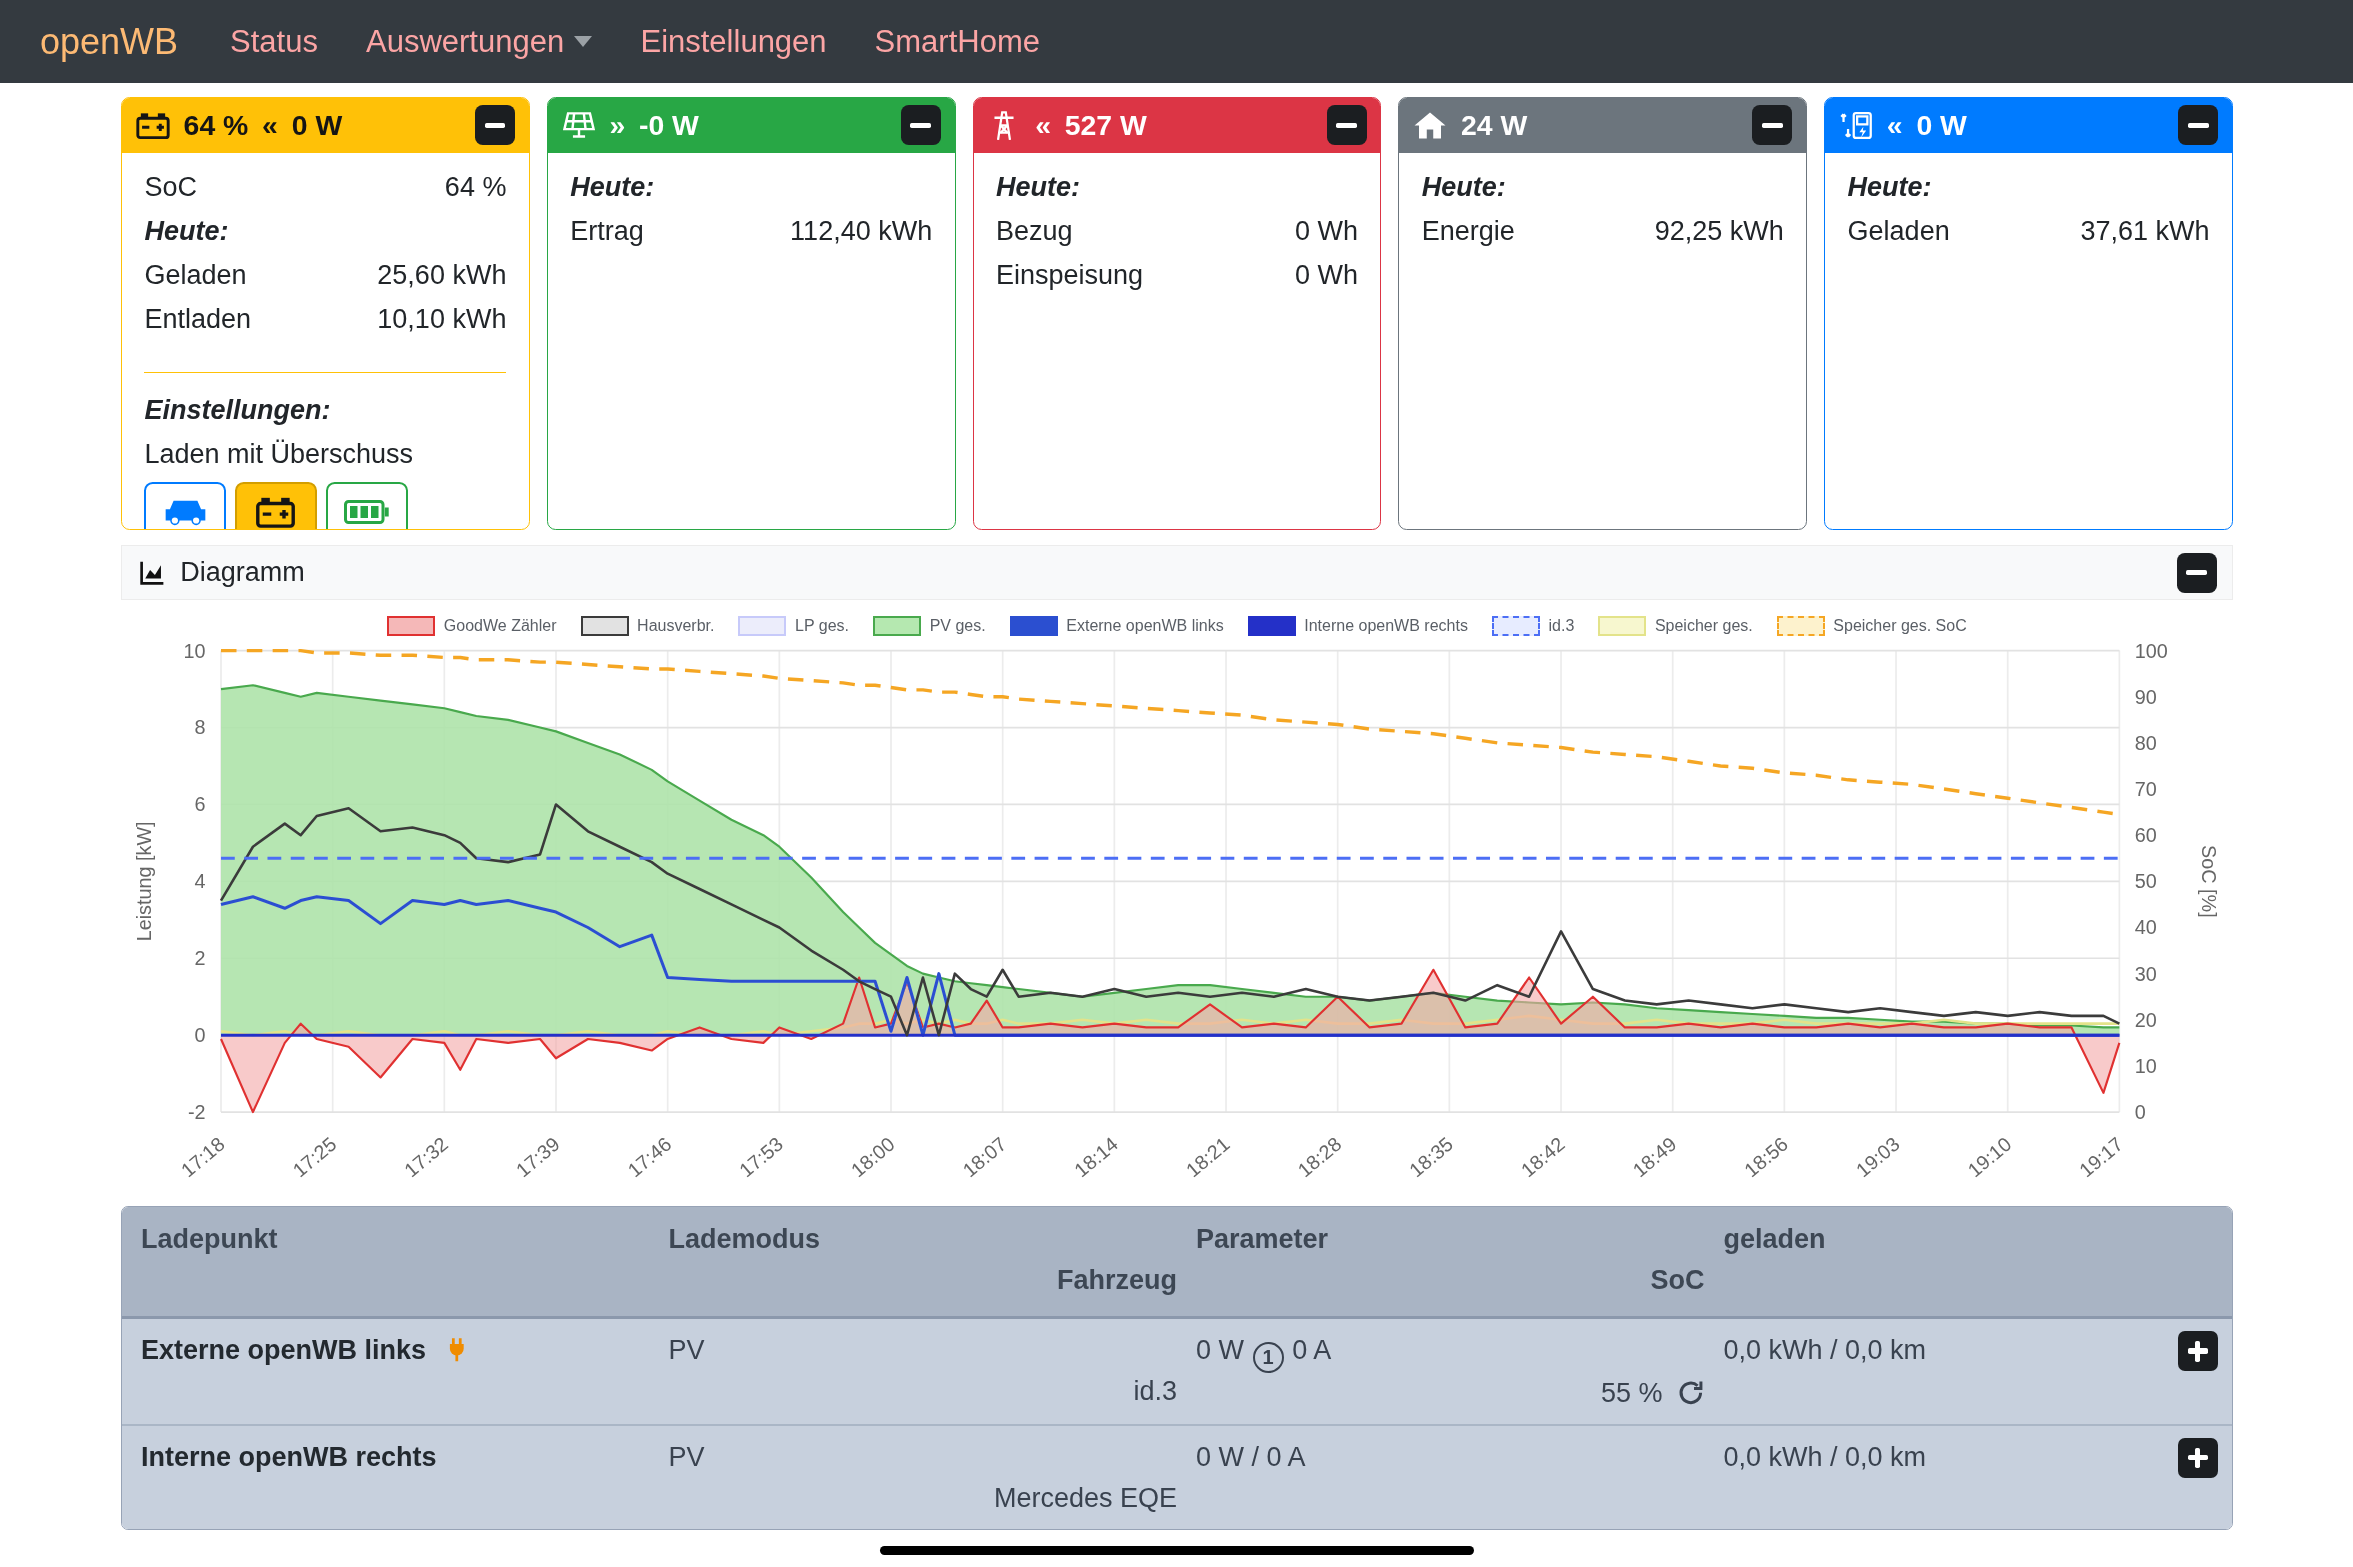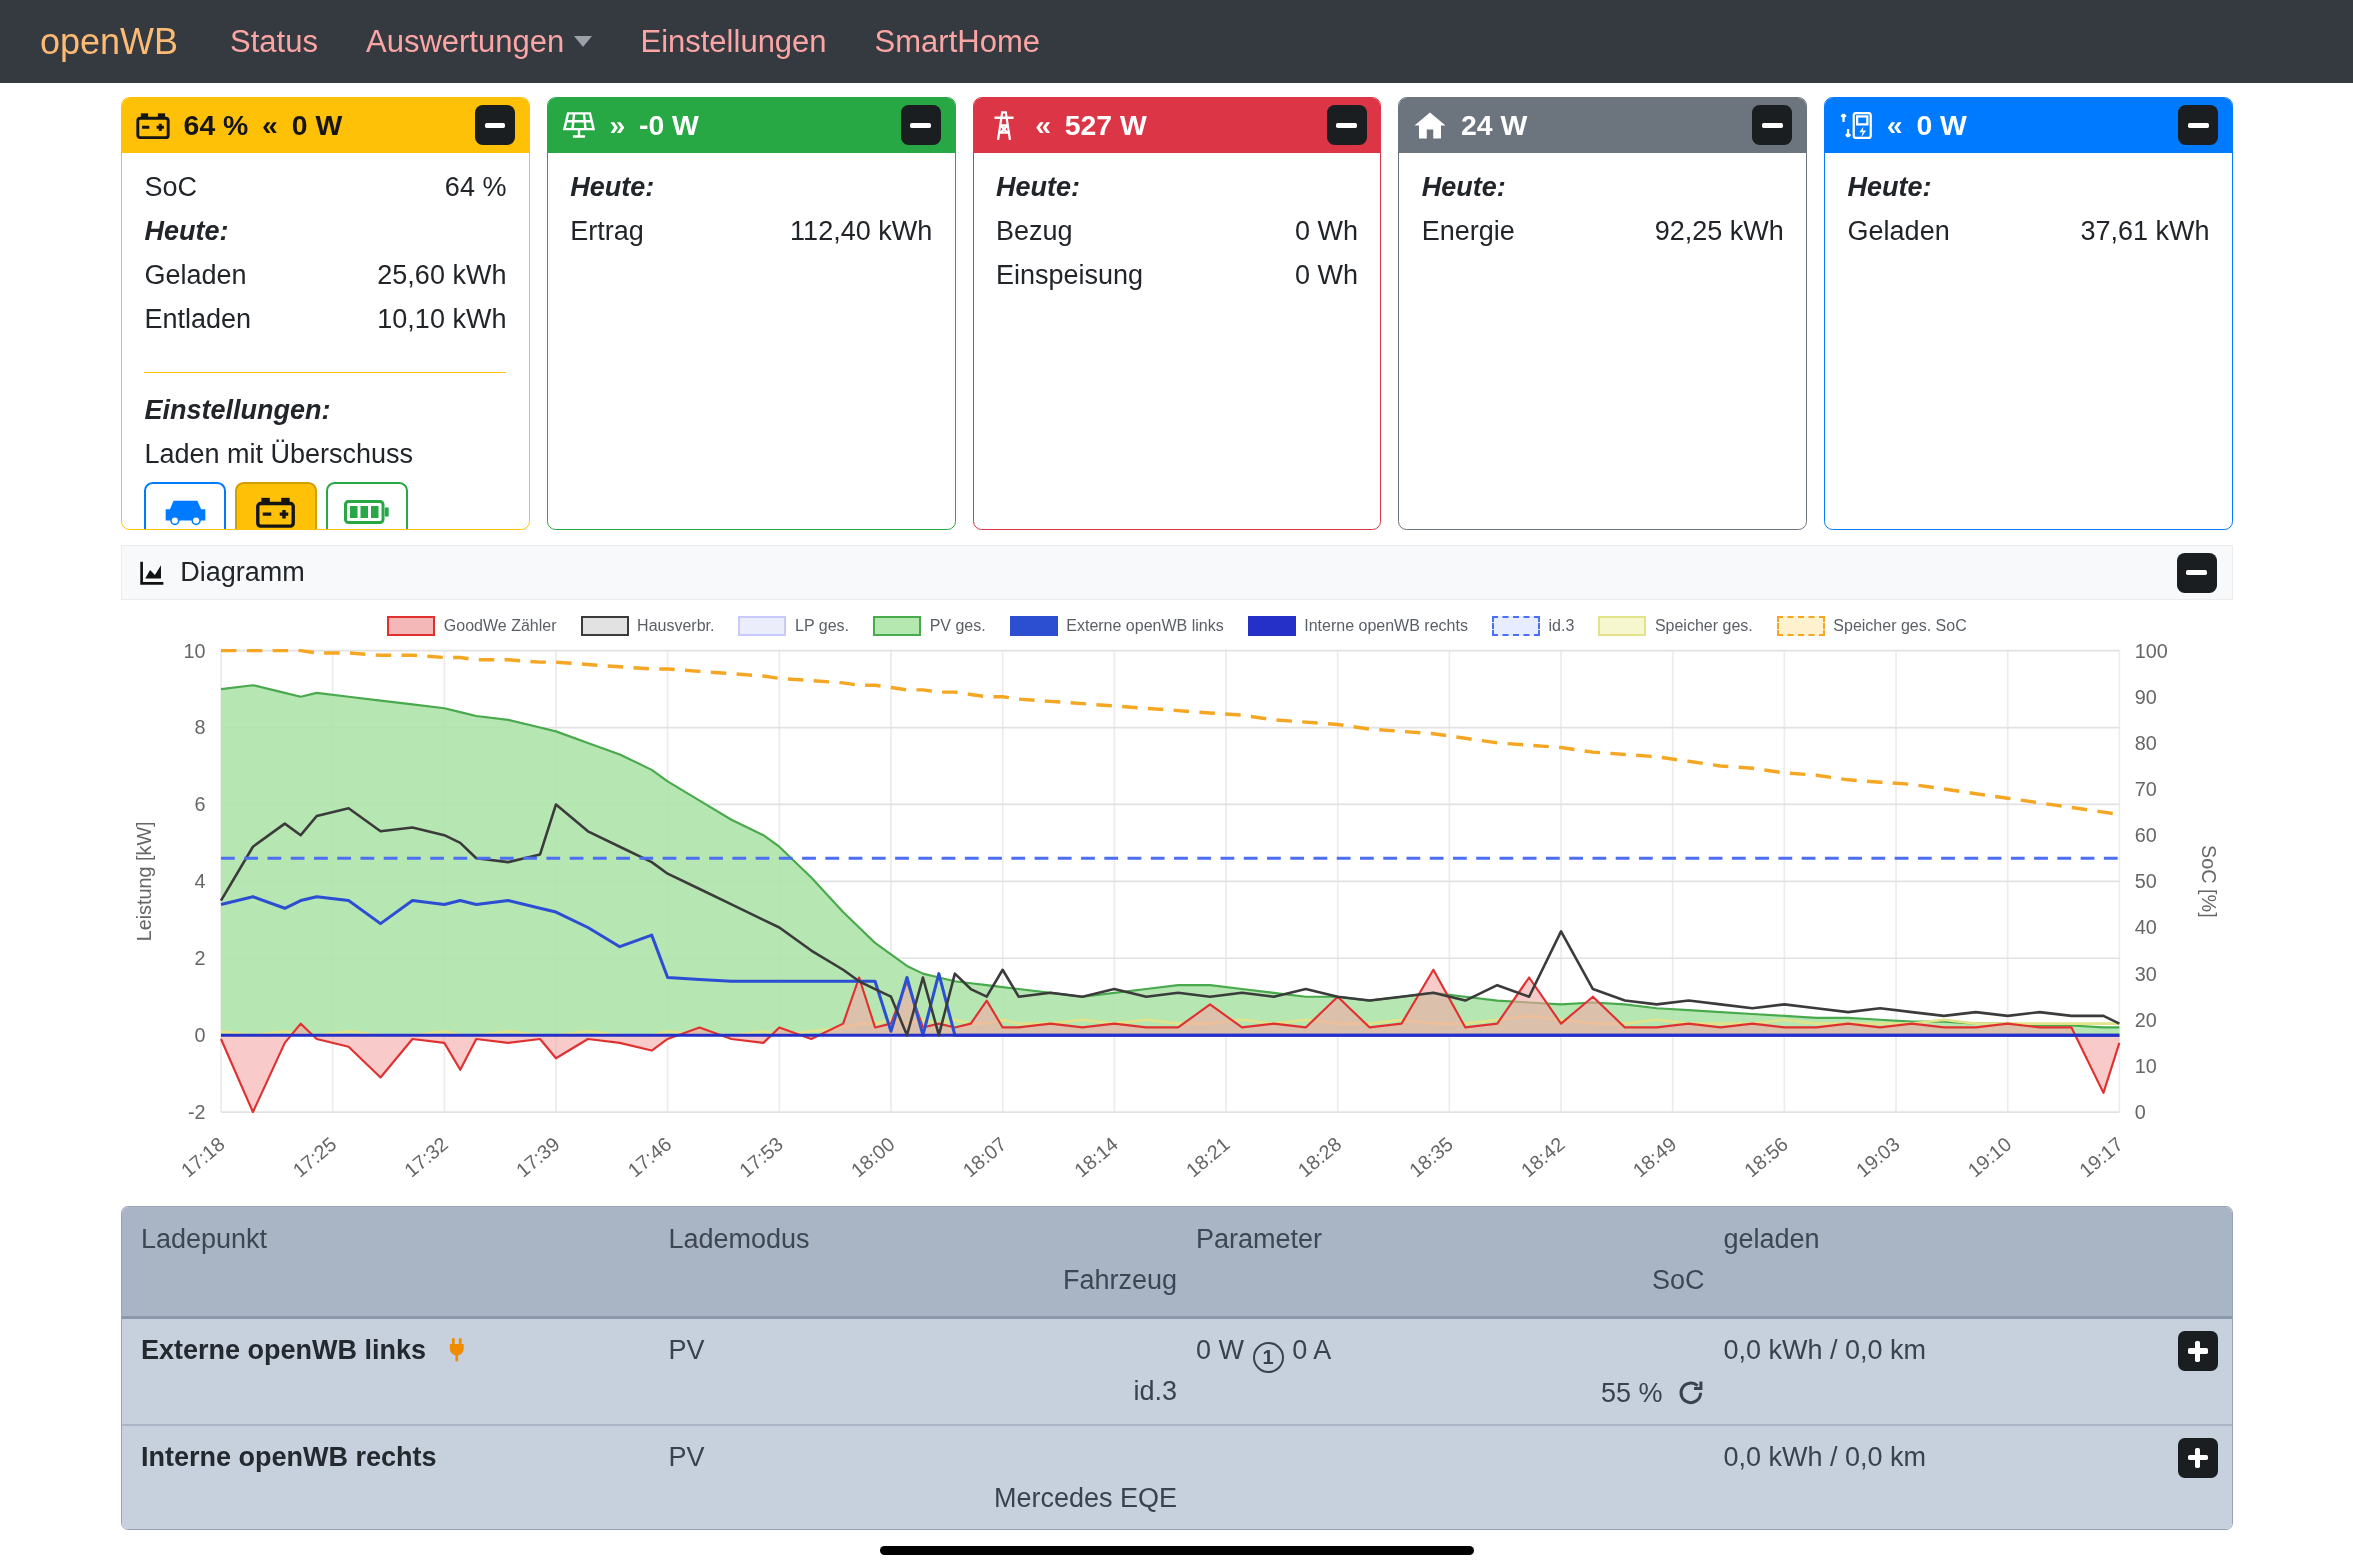--- a/index.html
+++ b/index.html
@@ -36,21 +36,21 @@
   
   .diagram-section{margin:15.5px 121px 0;}
   .diagram-header{height:53px;background:#f8f9fa;border:0.9px solid #ececec;display:flex;align-items:center;gap:13.8px;padding:0 15.5px;font-size:27px;}
   .legend{display:flex;justify-content:center;align-items:center;gap:24px;padding:15.5px 0 5.2px;font-size:16px;color:#5a5f66;white-space:nowrap;}
   .legend-item{display:inline-flex;align-items:center;gap:8.6px;cursor:pointer;}
   .legend-swatch{width:48px;height:20.7px;border:2.6px solid;display:inline-block;box-sizing:border-box;}
   #chart-svg{display:block;width:2113px;height:551px;}
   #chart-svg text{font-family:"Liberation Sans","DejaVu Sans",sans-serif;fill:#666;font-size:23px;}
   
   .lp-table{margin:13.8px 121px 0;font-size:27px;color:#39424f;border:1.7px solid #97a3b6;border-radius:6.9px;overflow:hidden;}
-  .tbl-header{background:#a9b4c4;display:grid;grid-template-columns:25% 25% 25% 25%;padding:12px 0 15px;border-bottom:3.4px solid #8b98ac;font-weight:normal;color:#3d4754;}
+  .tbl-header{background:#a9b4c4;display:grid;grid-template-columns:25% 25% 25% 25%;padding:12px 0 15px;border-bottom:3.4px solid #8b98ac;font-weight:bold;color:#3d4754;}
   .tbl-row{background:#c7d0dd;display:grid;grid-template-columns:25% 25% 25% 25%;padding:10.3px 0;position:relative;border-bottom:2.6px solid #aab6c6;}
   .tbl-row:last-child{border-bottom:none;}
   .cell{padding-left:19px;line-height:41px;}
   .cell .l2{min-height:41px;text-align:right;}
   .row-name{font-weight:bold;color:#23292f;display:flex;align-items:center;gap:10.3px;}
   .plus-btn{position:absolute;right:13.8px;top:12px;width:40px;height:40px;background:#1b1e21;border-radius:6.9px;cursor:pointer;}
   .plus-btn::before{content:"";position:absolute;left:9.5px;top:17px;width:20.7px;height:5.2px;background:#fff;border-radius:1.7px;}
   .plus-btn::after{content:"";position:absolute;left:17px;top:9.5px;width:5.2px;height:20.7px;background:#fff;border-radius:1.7px;}
   .circle1{display:inline-flex;width:31px;height:31px;border:2.6px solid #39424f;border-radius:50%;align-items:center;justify-content:center;font-size:20px;font-weight:bold;margin:0 8.6px;vertical-align:-5.2px;box-sizing:border-box;}
   .inline-ico{width:27.6px;height:27.6px;vertical-align:-4.3px;margin-left:6.9px;}
@@ -405,20 +405,21 @@
       <div class="row-name">
           <span>Interne openWB rechts</span>
         </div>
       <div class="l2"></div>
     </div>
     <div class="cell">
       <div>PV</div>
       <div class="l2">Mercedes EQE</div>
     </div>
     <div class="cell">
+      <div>0 W / 0 A</div>
         <div class="l2"></div>
     </div>
     <div class="cell">
       <div>0,0 kWh / 0,0 km</div>
         <div class="l2"></div>
     </div>
     <span class="plus-btn"></span>
   </div>
 </div>
 

